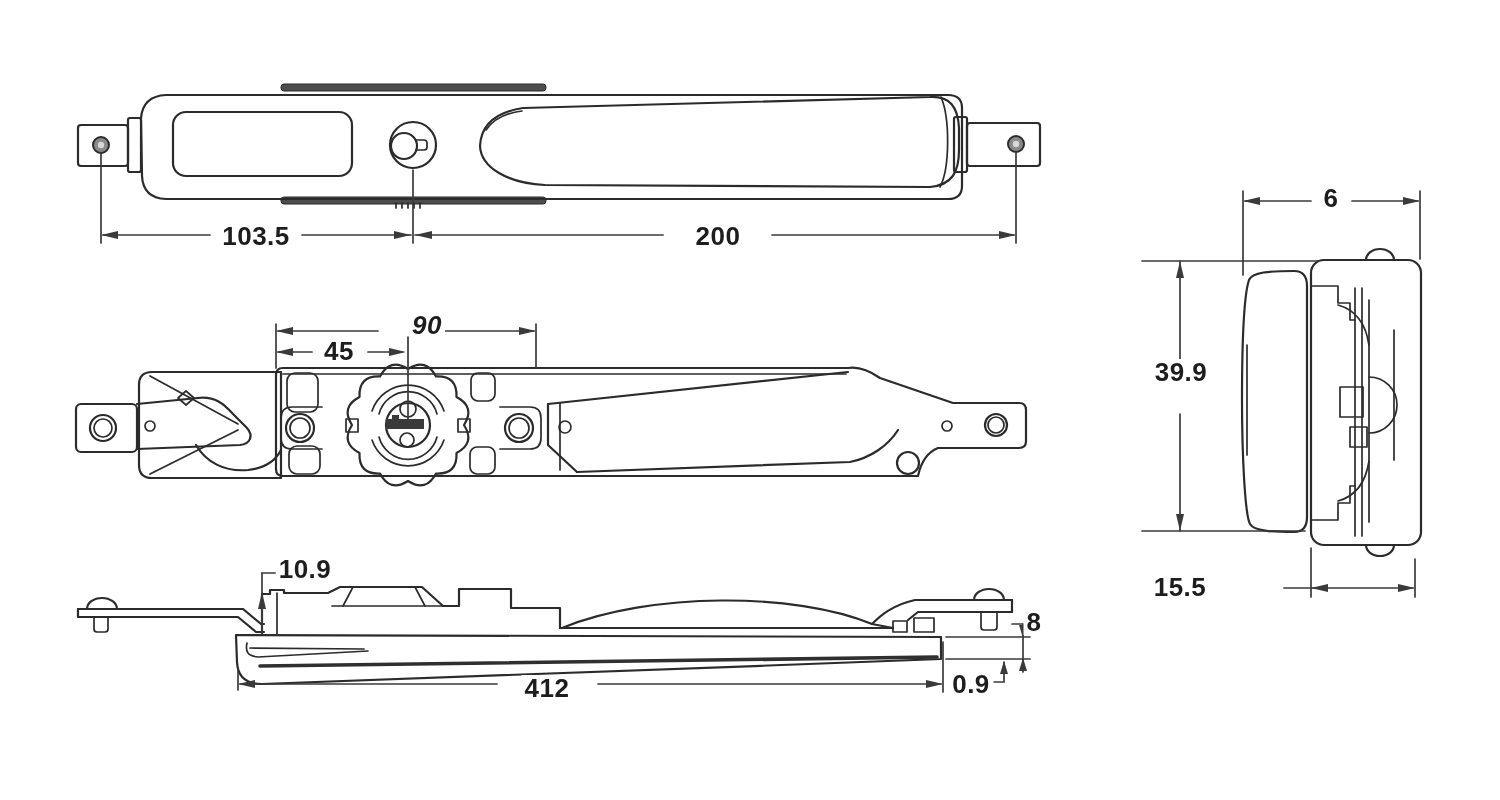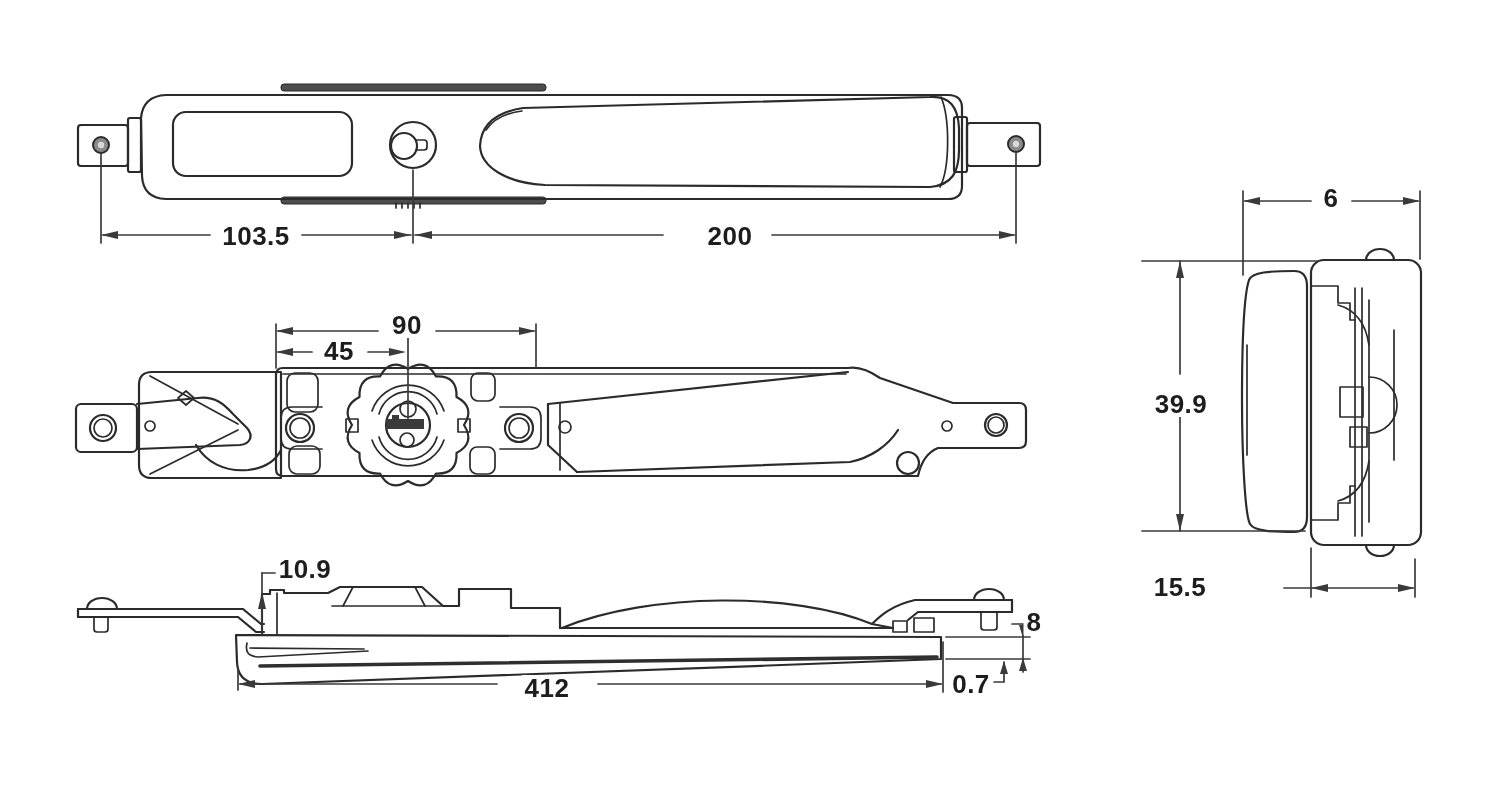--- a/index.html
+++ b/index.html
@@ -243,24 +243,24 @@
       <path class="dimline" d="M 1311,548 L 1311,597"></path>
       <path class="dimline" d="M 1415,559 L 1415,597"></path>
       <path class="dimline" d="M 1284,588 L 1413,588"></path>
       <polygon class="arrow" points="1311,588 1328,584 1328,592"></polygon>
       <polygon class="arrow" points="1415,588 1398,584 1398,592"></polygon>
     </g>
   </g>
 </svg>
 
 <div class="dim" style="left:256px;top:236px;">103.5</div>
-<div class="dim" style="left:718px;top:236px;margin-left:12px;">200</div>
-<div class="dim" style="left:407px;top:325px;">90</div>
+<div class="dim" style="left:718px;top:236px;">200</div>
+<div class="dim" style="left:427px;top:325px;font-style:italic;">90</div>
 <div class="dim" style="left:339px;top:351px;">45</div>
 <div class="dim" style="left:305px;top:569px;">10.9</div>
 <div class="dim" style="left:547px;top:688px;">412</div>
-<div class="dim" style="left:971px;top:684px;">0.7</div>
+<div class="dim" style="left:971px;top:684px;">0.9</div>
 <div class="dim" style="left:1034px;top:622px;">8</div>
 <div class="dim" style="left:1331px;top:198px;">6</div>
-<div class="dim" style="left:1181px;top:404px;">39.9</div>
+<div class="dim" style="left:1181px;top:372px;">39.9</div>
 <div class="dim" style="left:1180px;top:587px;">15.5</div>
 
 </div>
 
 </body></html>

